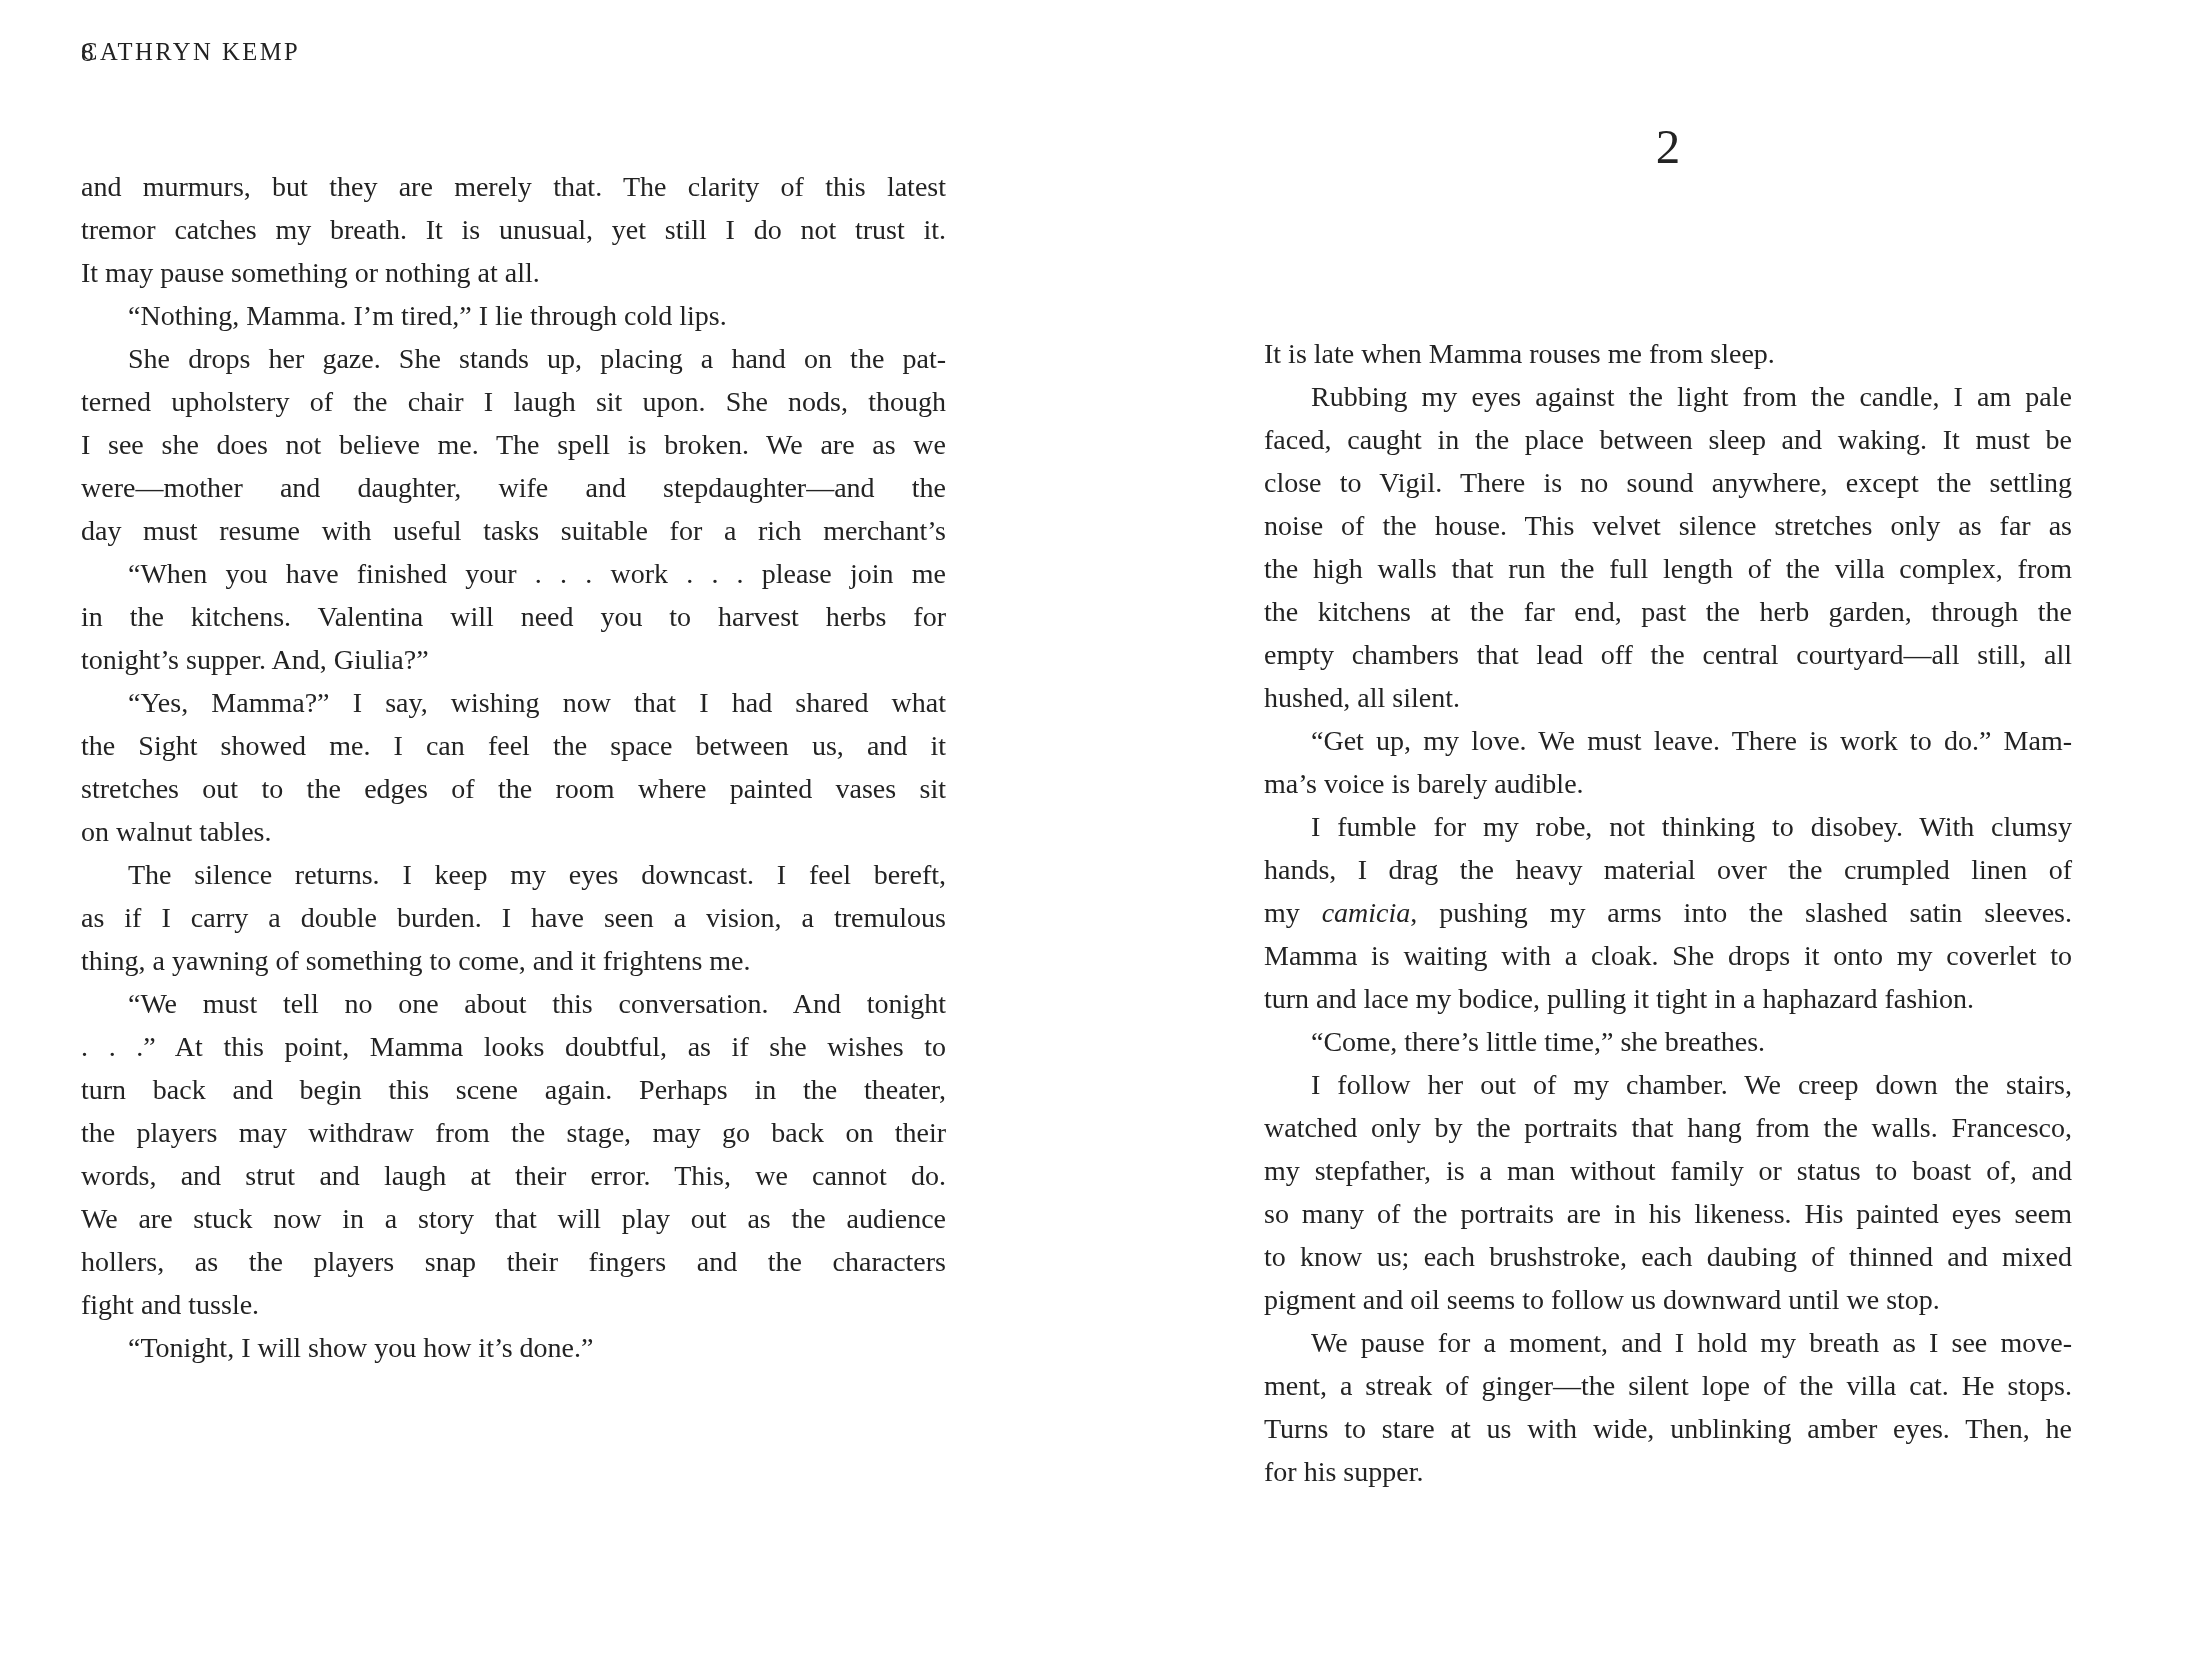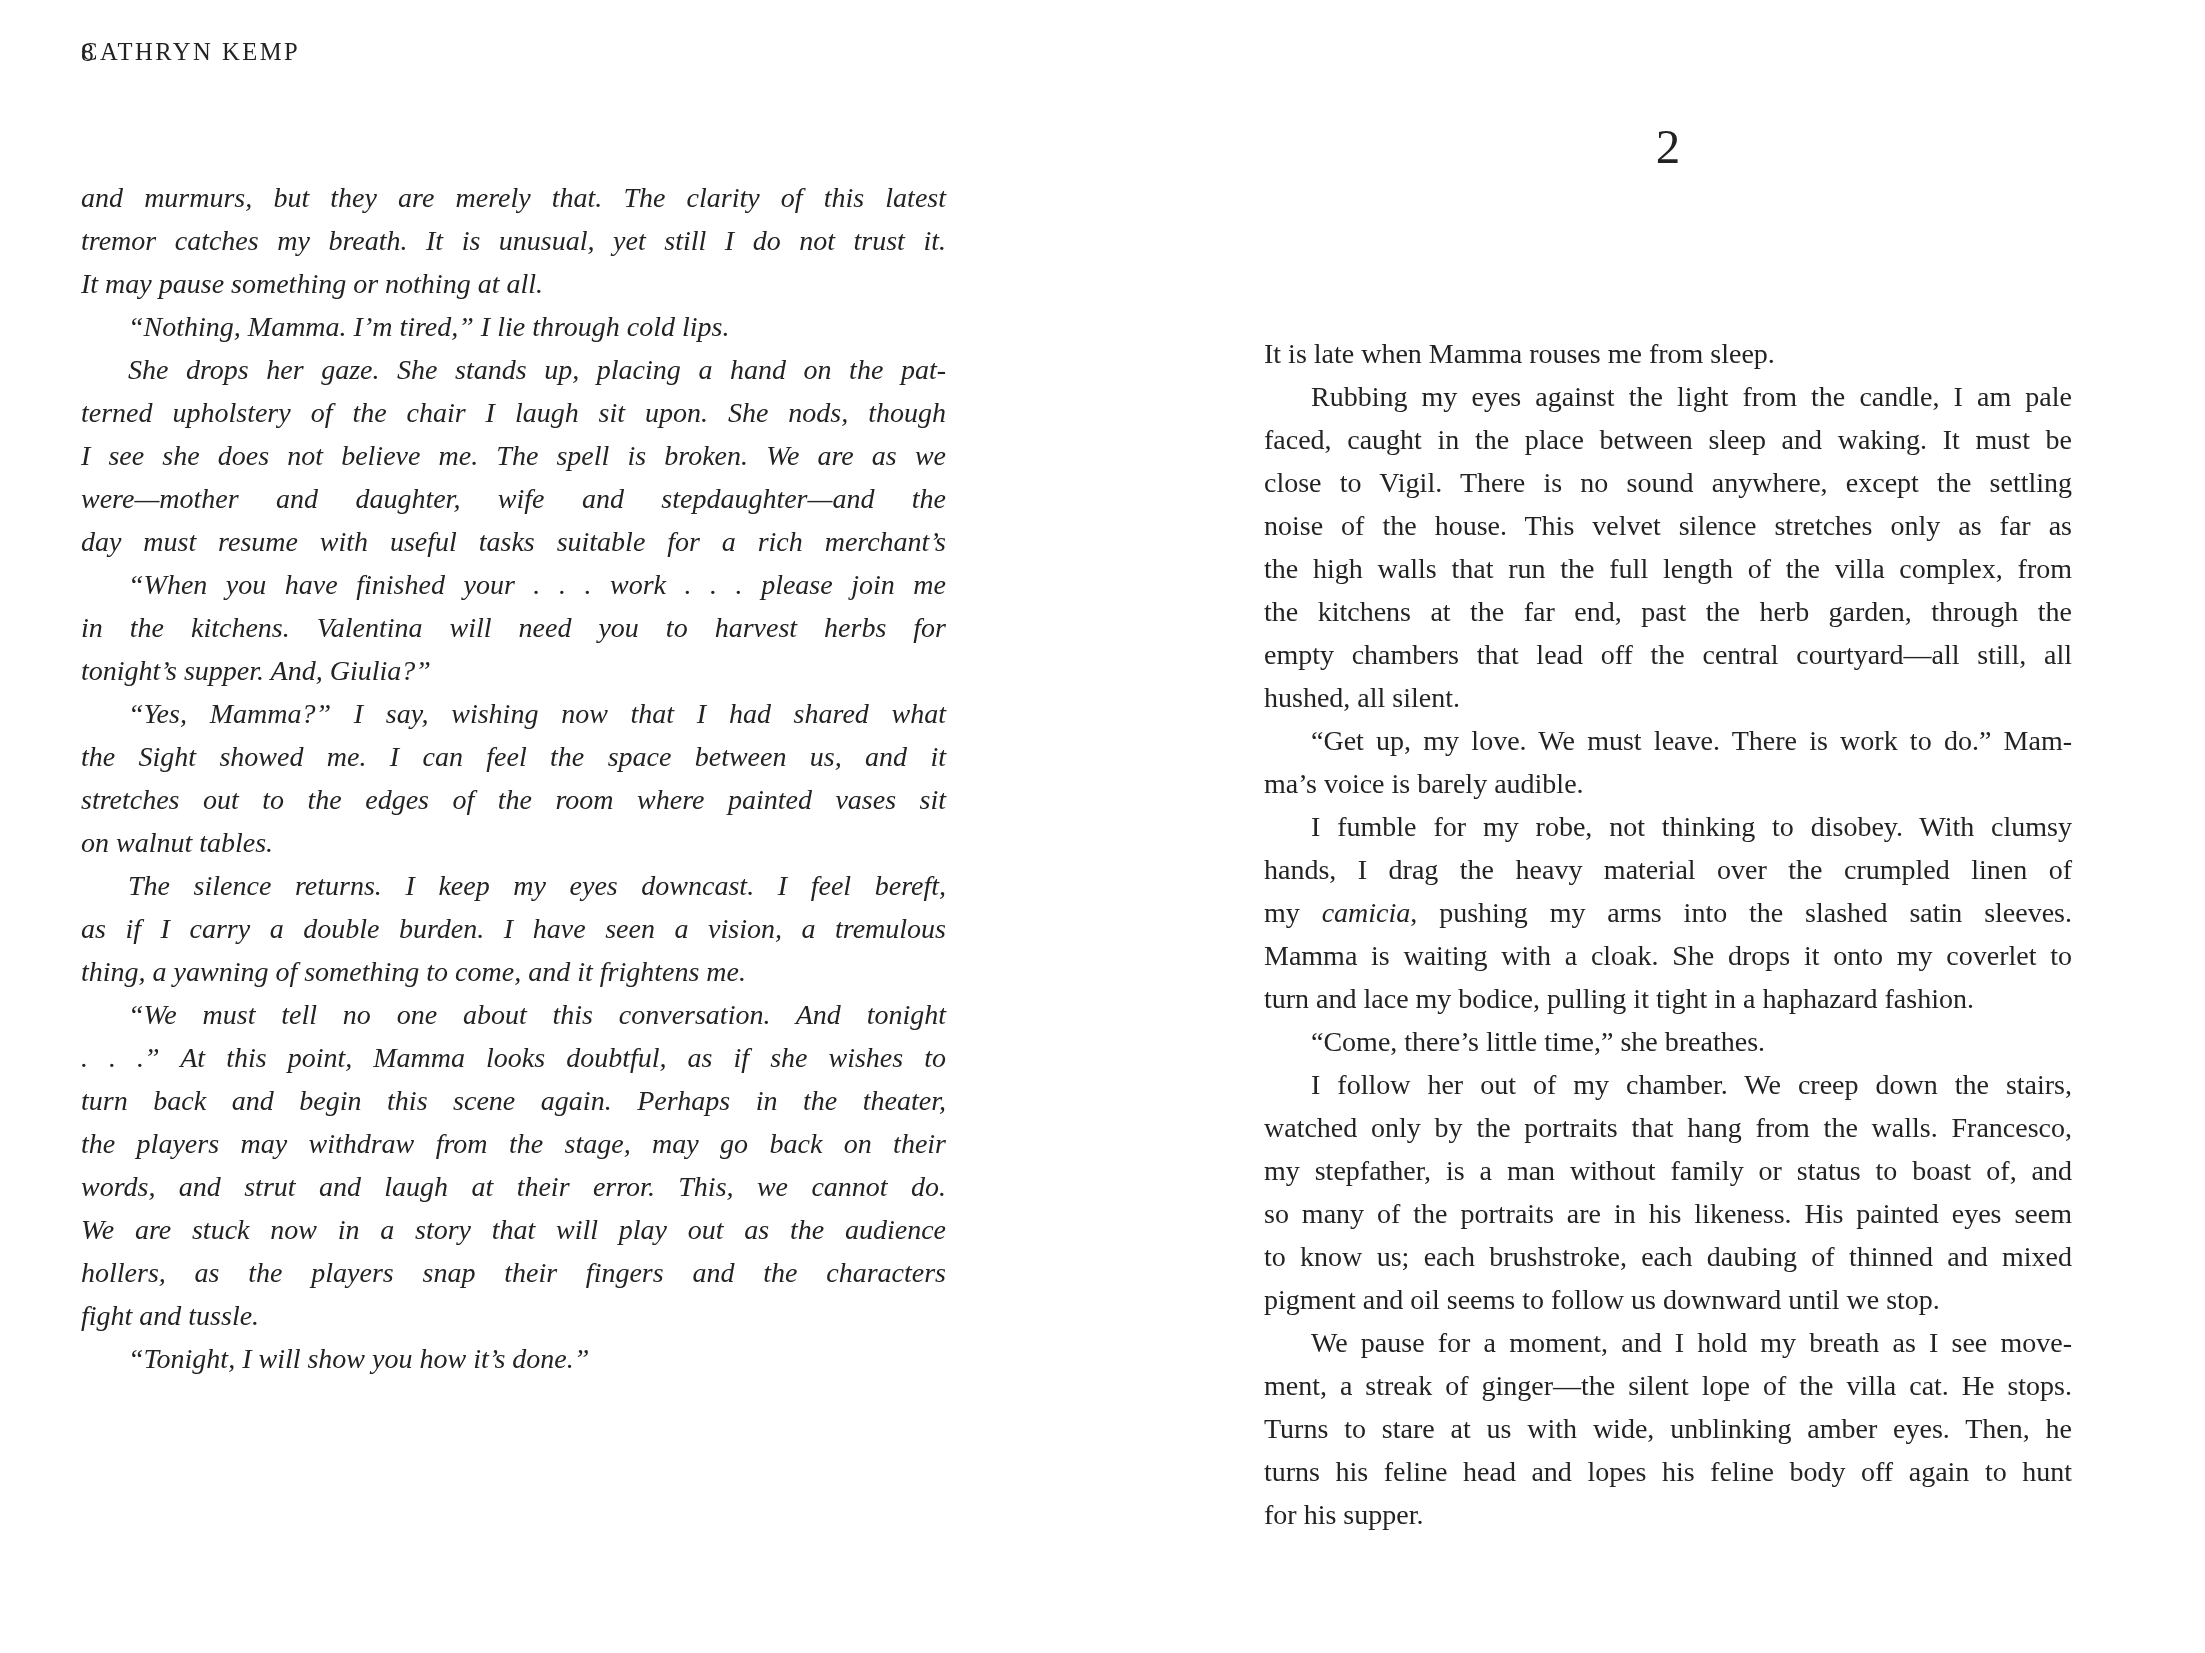--- a/index.html
+++ b/index.html
@@ -24,21 +24,21 @@
     text-align: left;
     font-size: 24.6px; line-height: 30.5px;
     letter-spacing: 2.5px;
   }
   .chapter-number {
     position: absolute; top: 120px; left: 0; right: 0;
     text-align: center;
     font-size: 49px; line-height: 54px;
   }
   .body-block { position: absolute; left: 0; right: 0; }
-  #left-body  { top: 176px; font-style: italic; }
+  #left-body  { top: 165px; }
   #right-body { top: 332px; }
 
   .line {
     font-size: 28px;
     line-height: 43px;
     text-align: justify;
     text-align-last: justify;
     white-space: normal;
   }
   .line.last { text-align-last: left; }
@@ -105,17 +105,16 @@
       <div class="line indent last">“Come, there’s little time,” she breathes.</div>
       <div class="line indent">I follow her out of my chamber. We creep down the stairs,</div>
       <div class="line">watched only by the portraits that hang from the walls. Francesco,</div>
       <div class="line">my stepfather, is a man without family or status to boast of, and</div>
       <div class="line">so many of the portraits are in his likeness. His painted eyes seem</div>
       <div class="line">to know us; each brushstroke, each daubing of thinned and mixed</div>
       <div class="line last">pigment and oil seems to follow us downward until we stop.</div>
       <div class="line indent">We pause for a moment, and I hold my breath as I see move-</div>
       <div class="line">ment, a streak of ginger—the silent lope of the villa cat. He stops.</div>
       <div class="line">Turns to stare at us with wide, unblinking amber eyes. Then, he</div>
-      <div class="line">turns his feline head and lopes his feline body off again to hunt</div>
       <div class="line last">for his supper.</div>
     </div>
 </div>
 
 
 </body></html>

